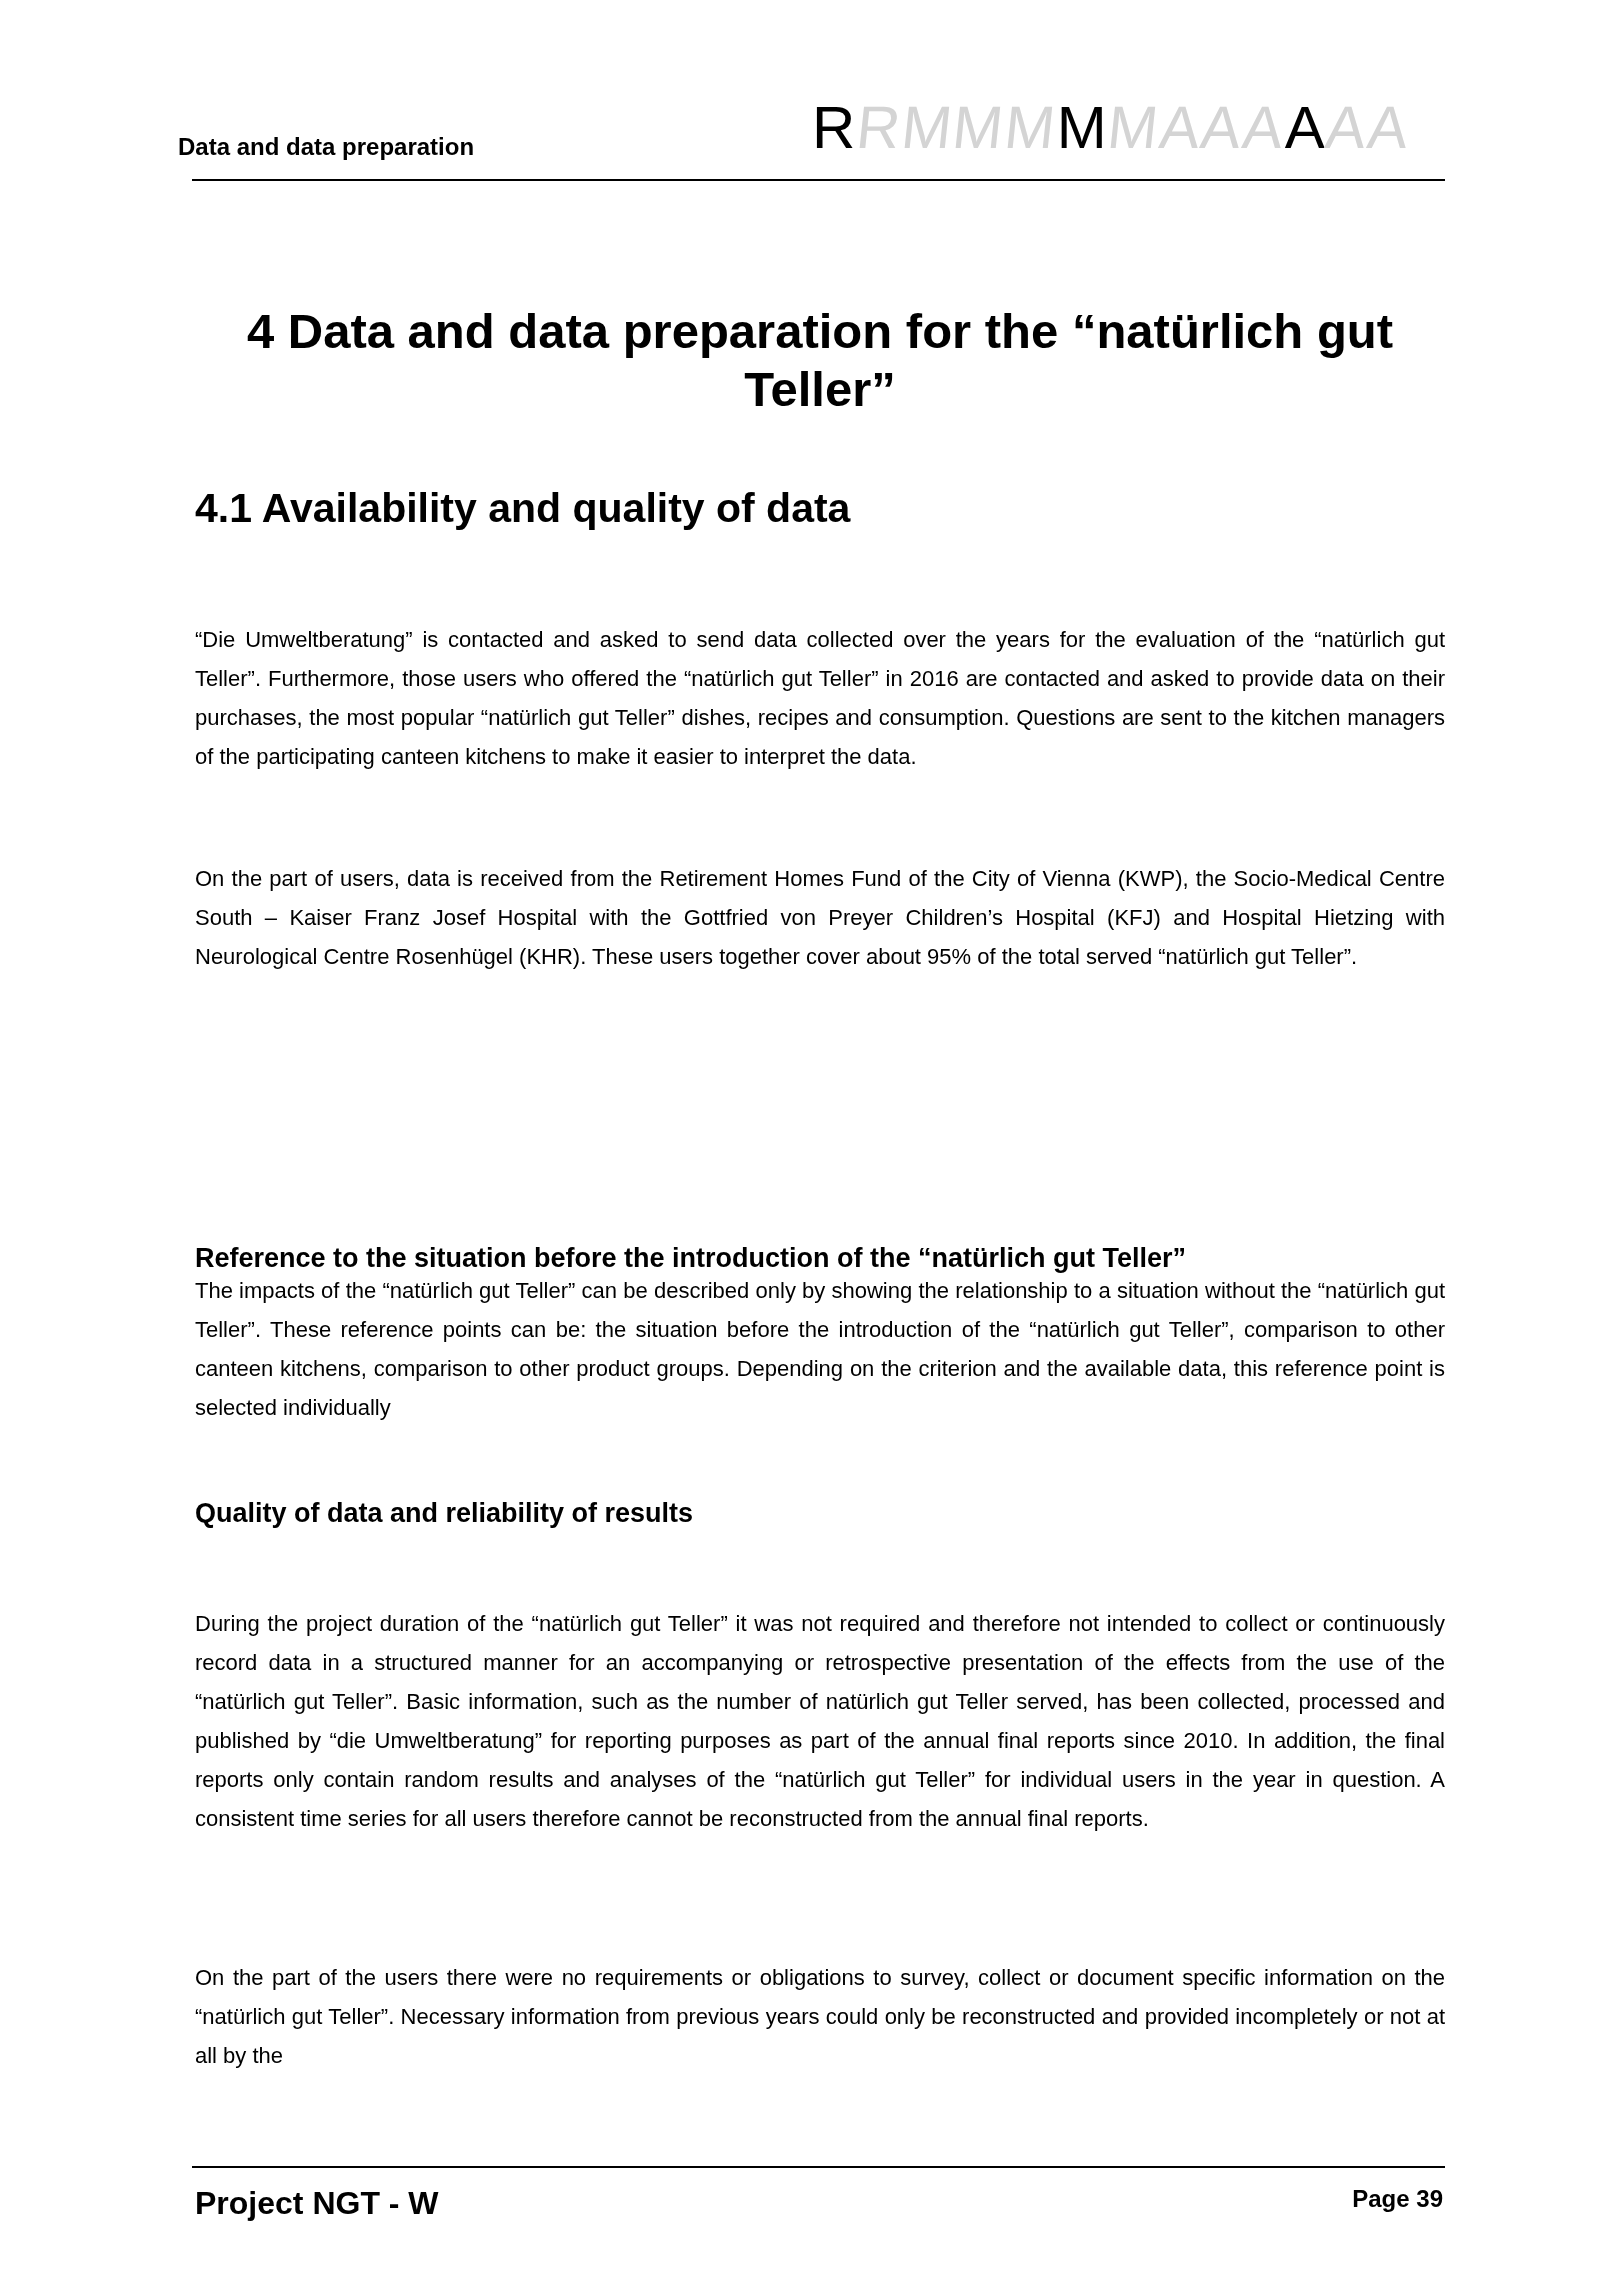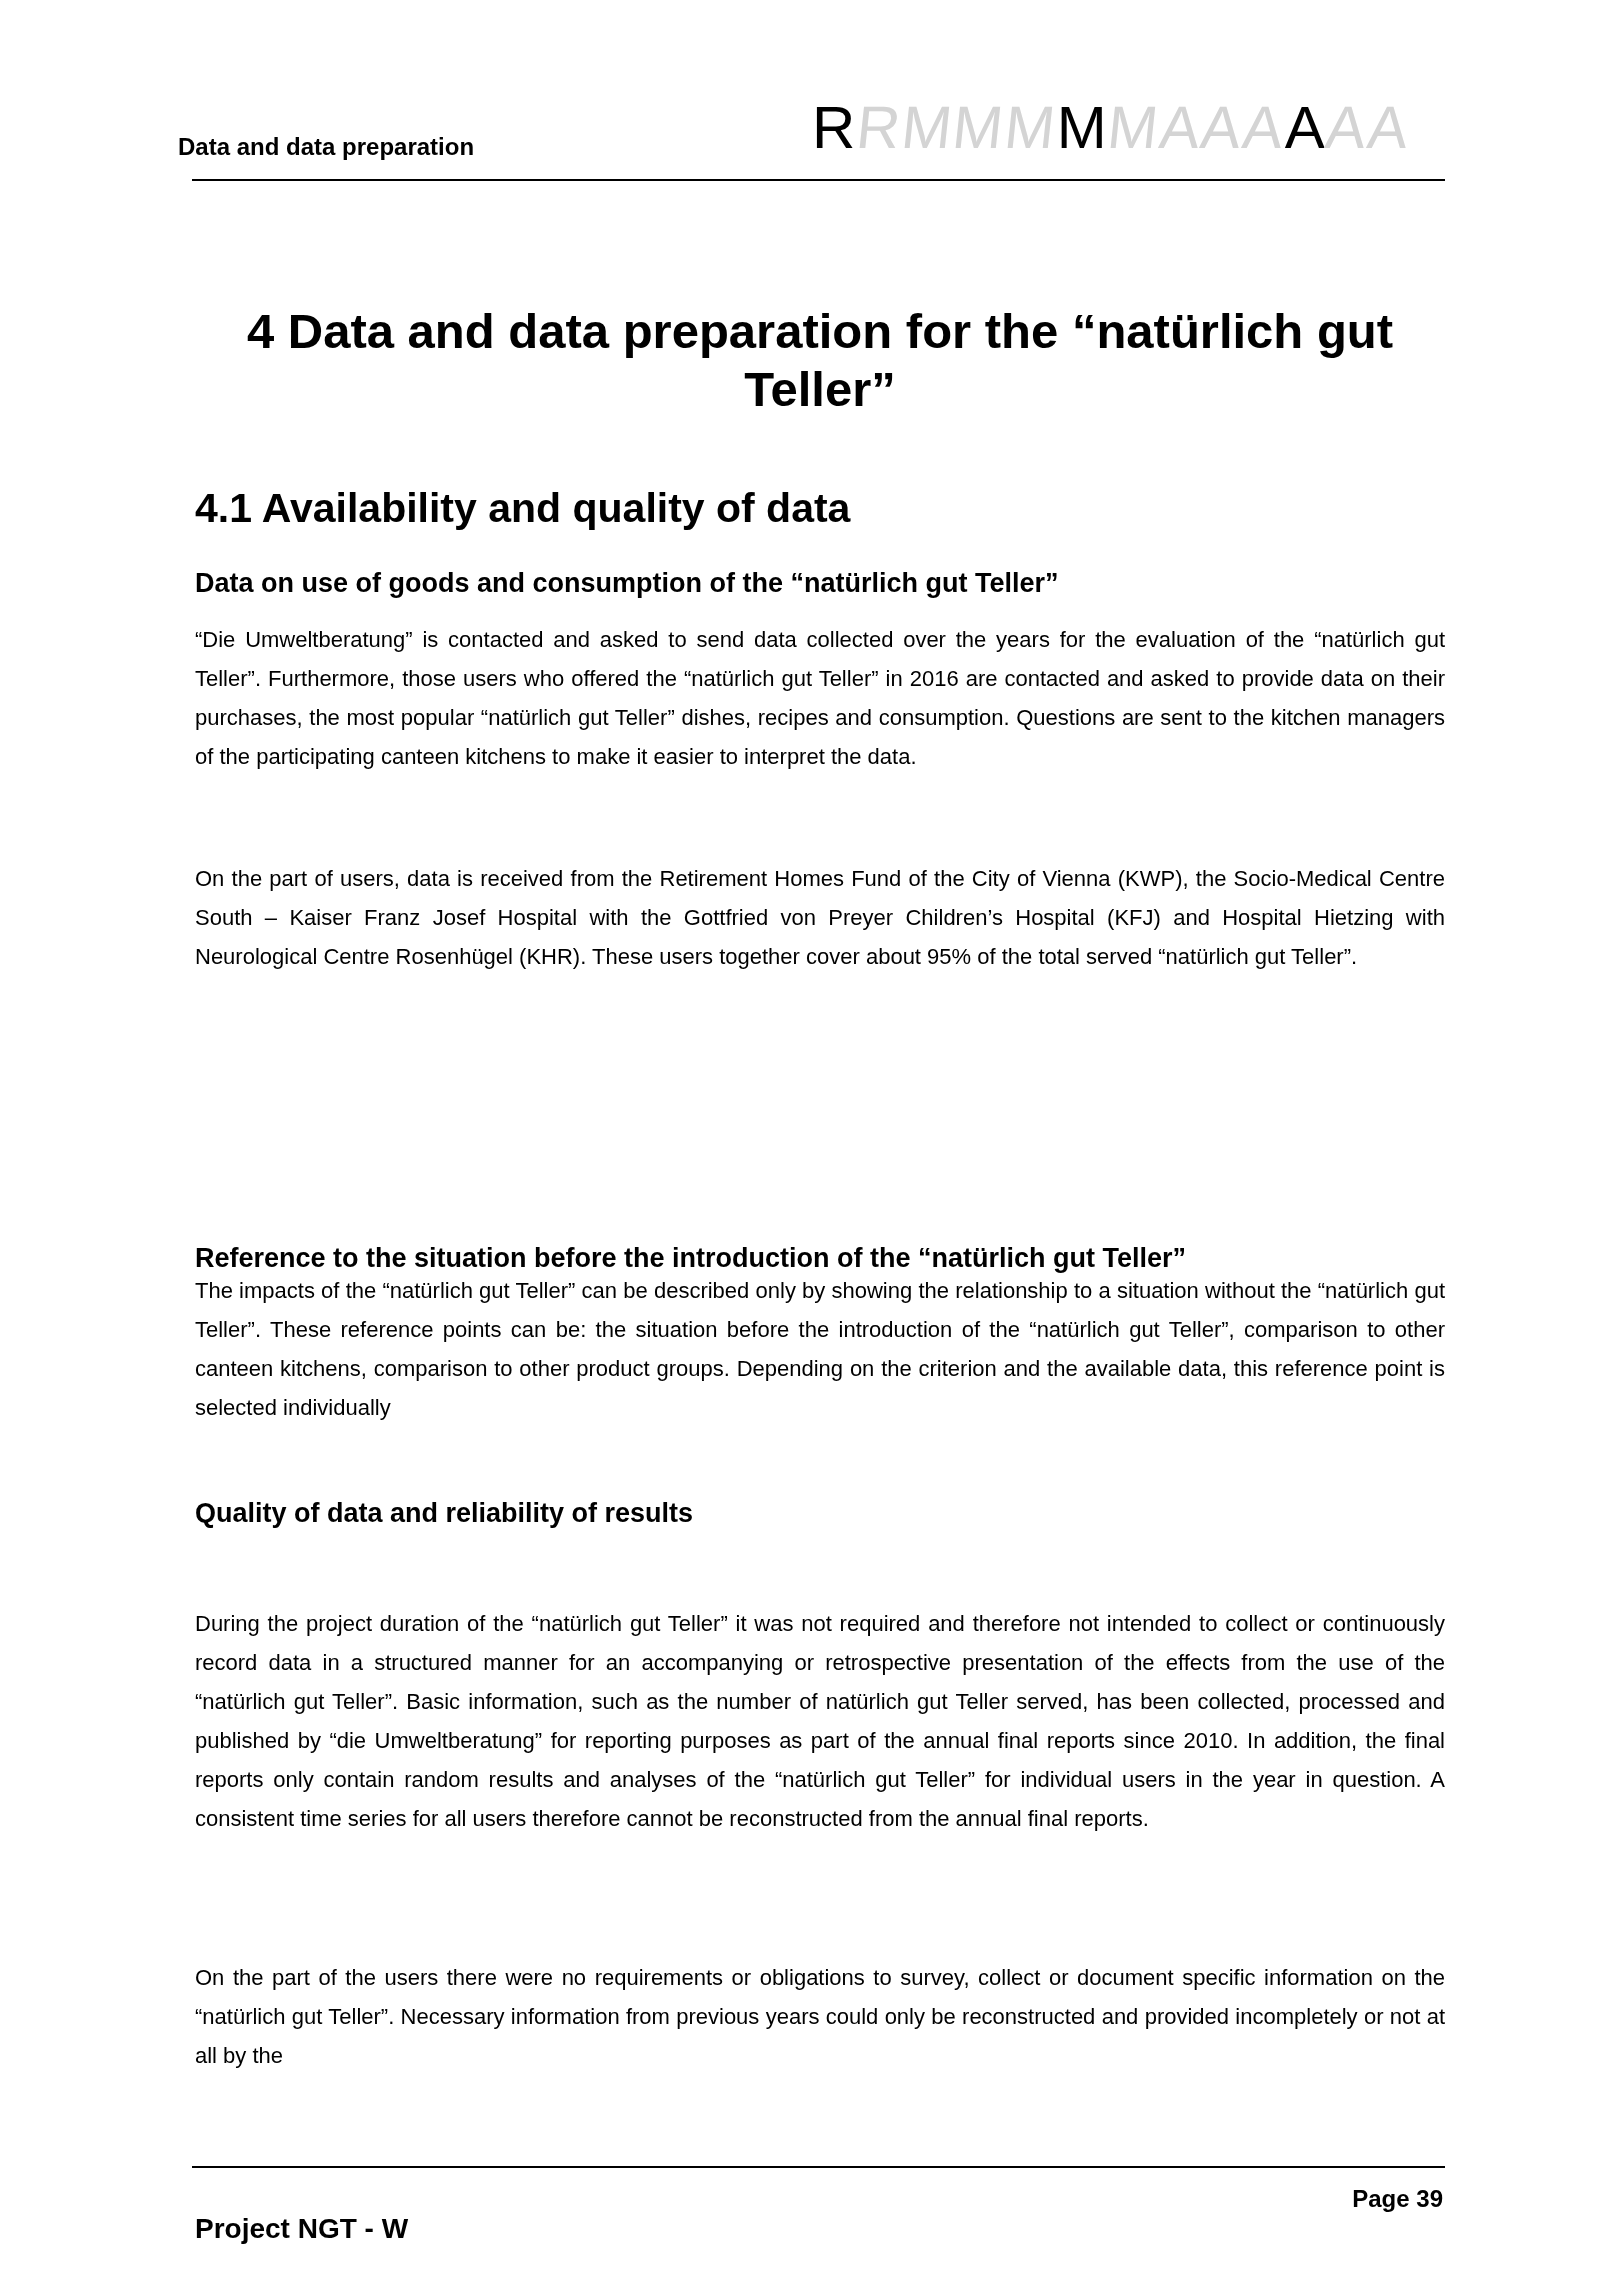--- a/index.html
+++ b/index.html
@@ -16,21 +16,21 @@
 
   .h1 { position: absolute; left: 195px; width: 1250px; top: 302px; text-align: center;
         font-size: 49px; font-weight: bold; line-height: 58px; }
   .h2 { position: absolute; left: 195px; top: 485px; font-size: 41px; font-weight: bold; text-align: right; }
 
   .sub { position: absolute; left: 195px; font-size: 27px; font-weight: bold; }
   .para { position: absolute; left: 195px; width: 1250px; font-size: 22px; line-height: 39px;
           text-align: justify; }
 
   .ftr-rule { position: absolute; left: 192px; top: 2166px; width: 1253px; height: 2.4px; background: #000; }
-  .ftr-left { position: absolute; left: 195px; top: 2185px; font-size: 28px; font-weight: bold; margin-top: 28px; }
+  .ftr-left { position: absolute; left: 195px; top: 2185px; font-size: 32px; font-weight: bold; }
   .ftr-right { position: absolute; right: 180px; top: 2185px; font-size: 24px; font-weight: bold; }
 </style>
 </head>
 <body>
 
 <div class="page">
 
   <div class="hdr-text">Data and data preparation</div>
   <div class="logo" id="logo">
       <span class="b">R</span>
@@ -45,21 +45,20 @@
       <span class="g">A</span>
       <span class="b">A</span>
       <span class="g">A</span>
       <span class="g">A</span>
     </div>
   <div class="hdr-rule"></div>
 
   <div class="h1">4 Data and data preparation for the “natürlich gut Teller”</div>
   <div class="h2">4.1  Availability and quality of data</div>
 
-  <div class="sub" style="top:568px">Data on use of goods and consumption of the “natürlich gut Teller”</div>
   <div class="para" style="top:620px">“Die Umweltberatung” is contacted and asked to send data collected over the years for the evaluation of the “natürlich gut Teller”. Furthermore, those users who offered the “natürlich gut Teller” in 2016 are contacted and asked to provide data on their purchases, the most popular “natürlich gut Teller” dishes, recipes and consumption. Questions are sent to the kitchen managers of the participating canteen kitchens to make it easier to interpret the data.</div>
   <div class="para" style="top:859px">On the part of users, data is received from the Retirement Homes Fund of the City of Vienna (KWP), the Socio-Medical Centre South – Kaiser Franz Josef Hospital with the Gottfried von Preyer Children’s Hospital (KFJ) and Hospital Hietzing with Neurological Centre Rosenhügel (KHR). These users together cover about 95% of the total served “natürlich gut Teller”.</div>
 
   <div class="sub" style="top:1243px">Reference to the situation before the introduction of the “natürlich gut Teller”</div>
   <div class="para" style="top:1271px">The impacts of the “natürlich gut Teller” can be described only by showing the relationship to a situation without the “natürlich gut Teller”. These reference points can be: the situation before the introduction of the “natürlich gut Teller”, comparison to other canteen kitchens, comparison to other product groups. Depending on the criterion and the available data, this reference point is selected individually</div>
 
   <div class="sub" style="top:1498px">Quality of data and reliability of results</div>
   <div class="para" style="top:1604px">During the project duration of the “natürlich gut Teller” it was not required and therefore not intended to collect or continuously record data in a structured manner for an accompanying or retrospective presentation of the effects from the use of the “natürlich gut Teller”. Basic information, such as the number of natürlich gut Teller served, has been collected, processed and published by “die Umweltberatung” for reporting purposes as part of the annual final reports since 2010. In addition, the final reports only contain random results and analyses of the “natürlich gut Teller” for individual users in the year in question. A consistent time series for all users therefore cannot be reconstructed from the annual final reports.</div>
   <div class="para" style="top:1958px">On the part of the users there were no requirements or obligations to survey, collect or document specific information on the “natürlich gut Teller”. Necessary information from previous years could only be reconstructed and provided incompletely or not at all by the</div>
 

